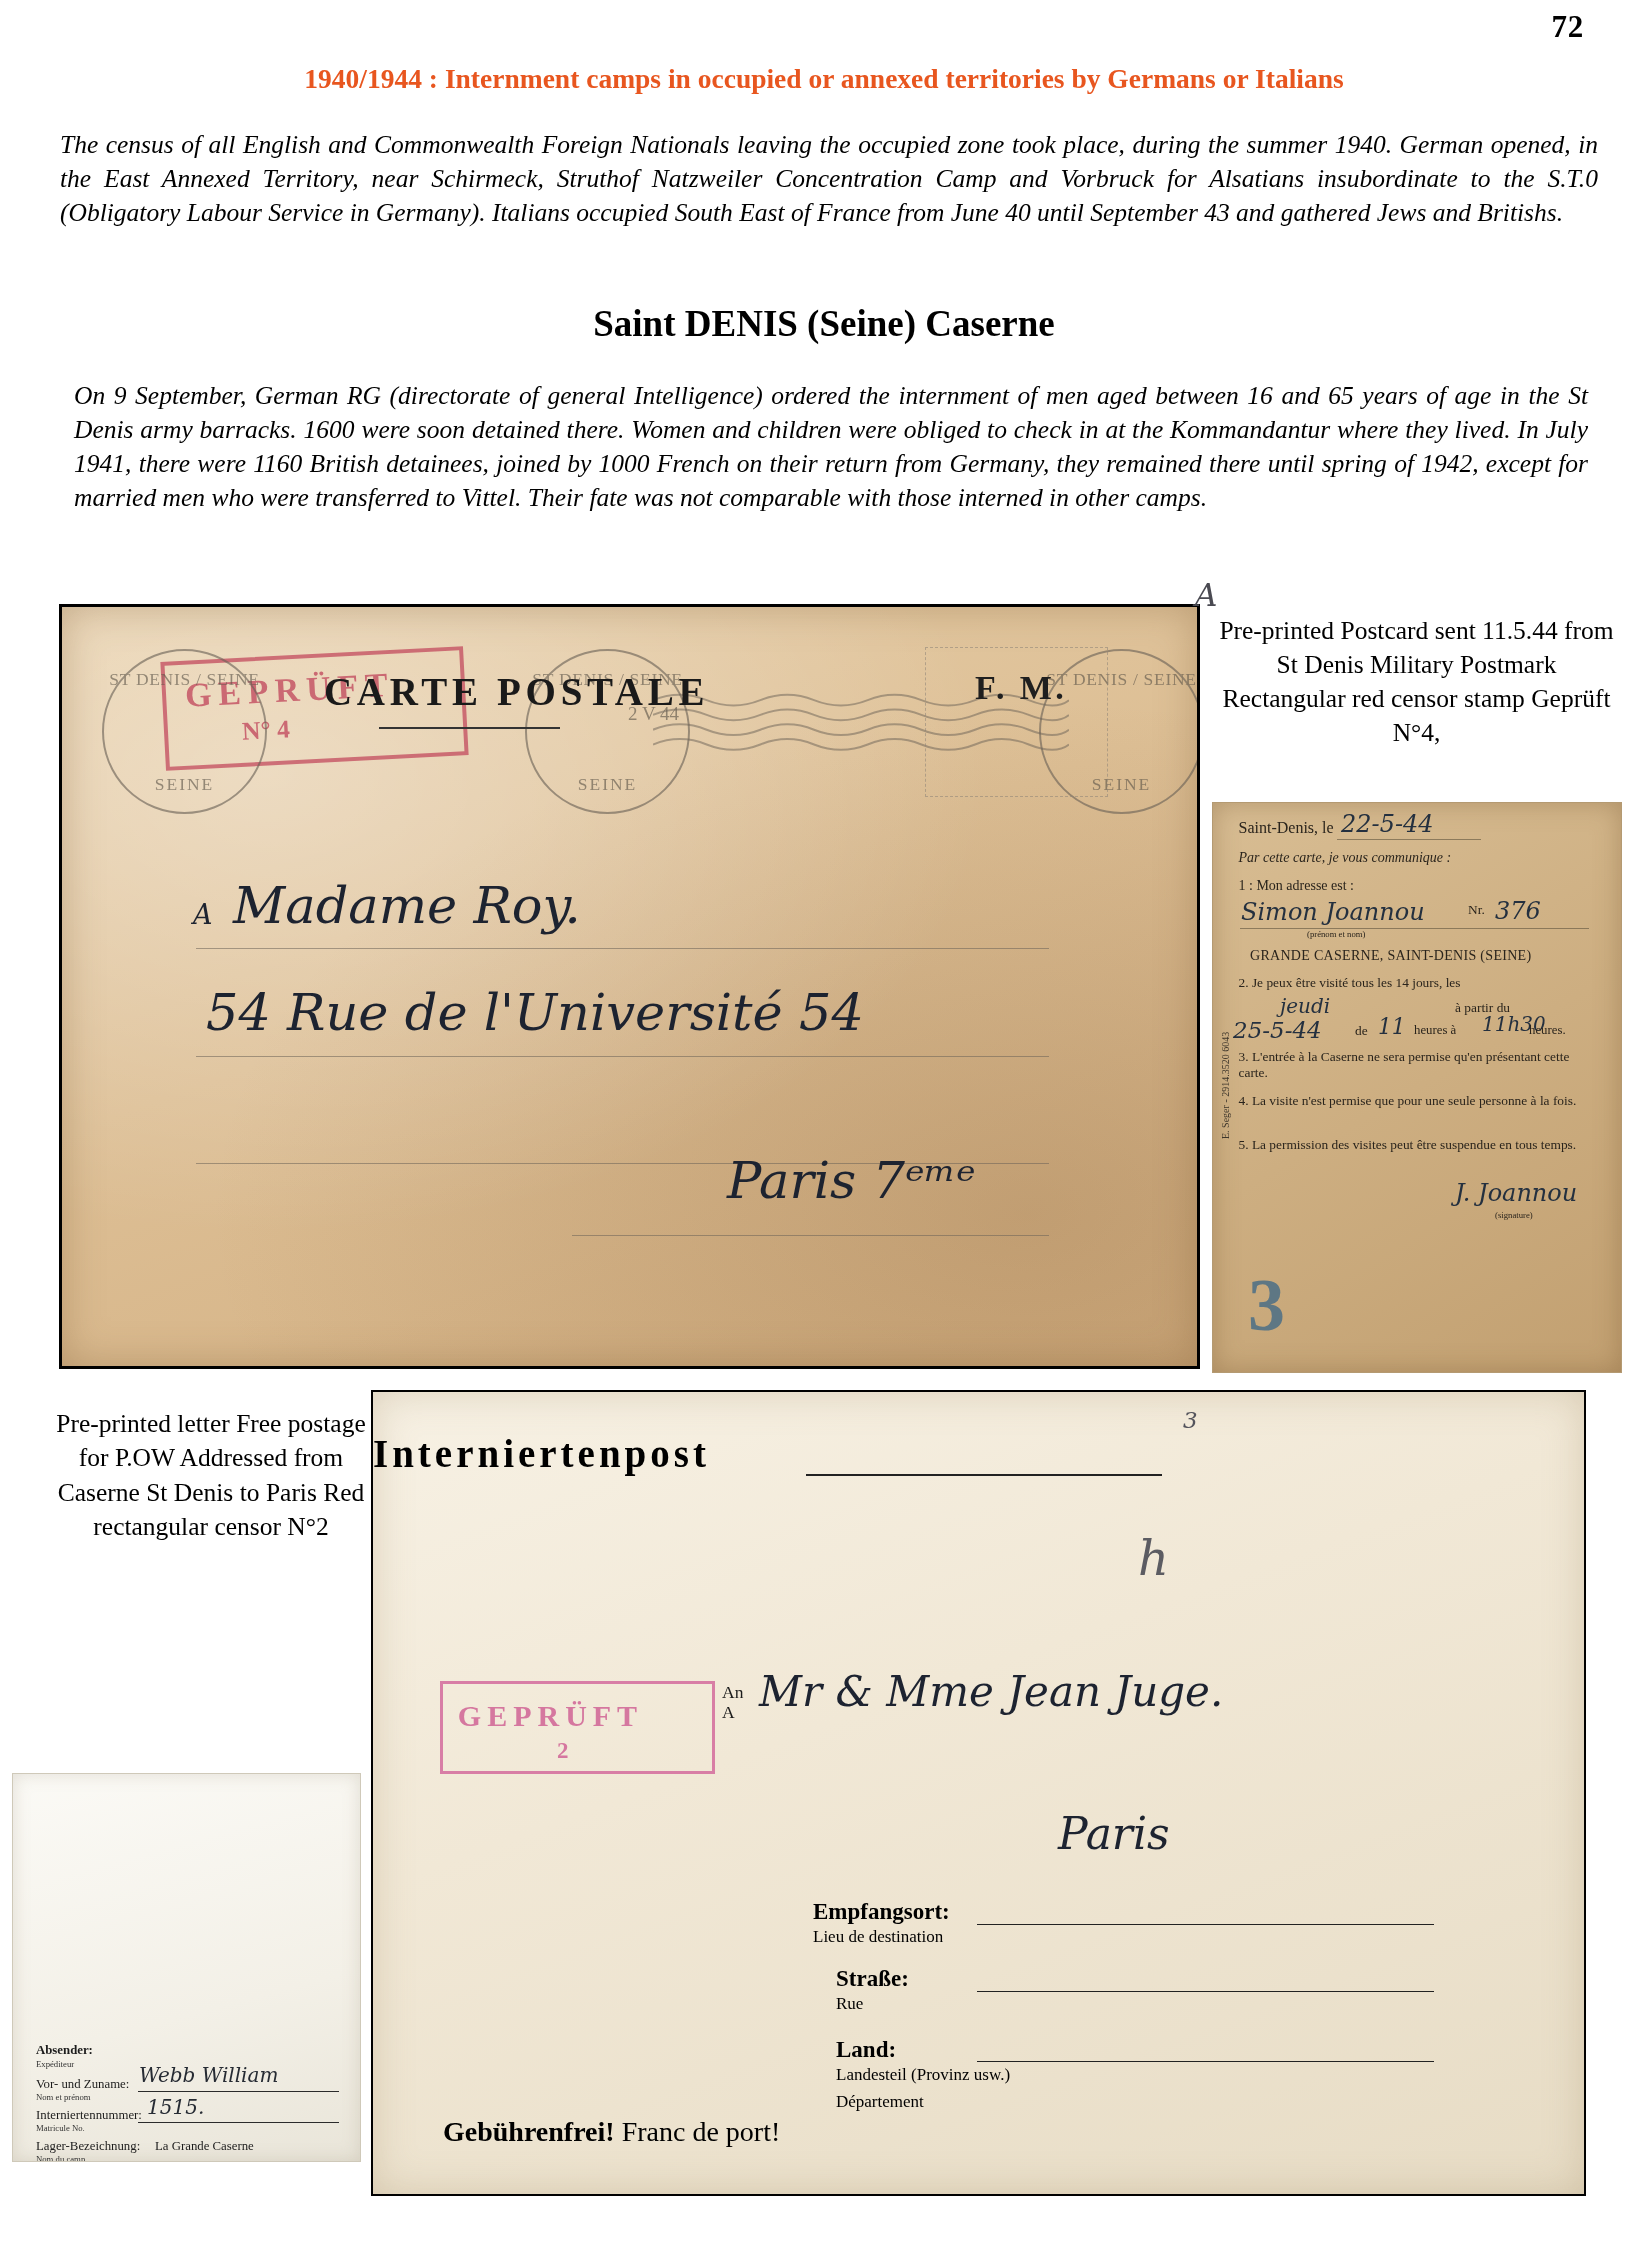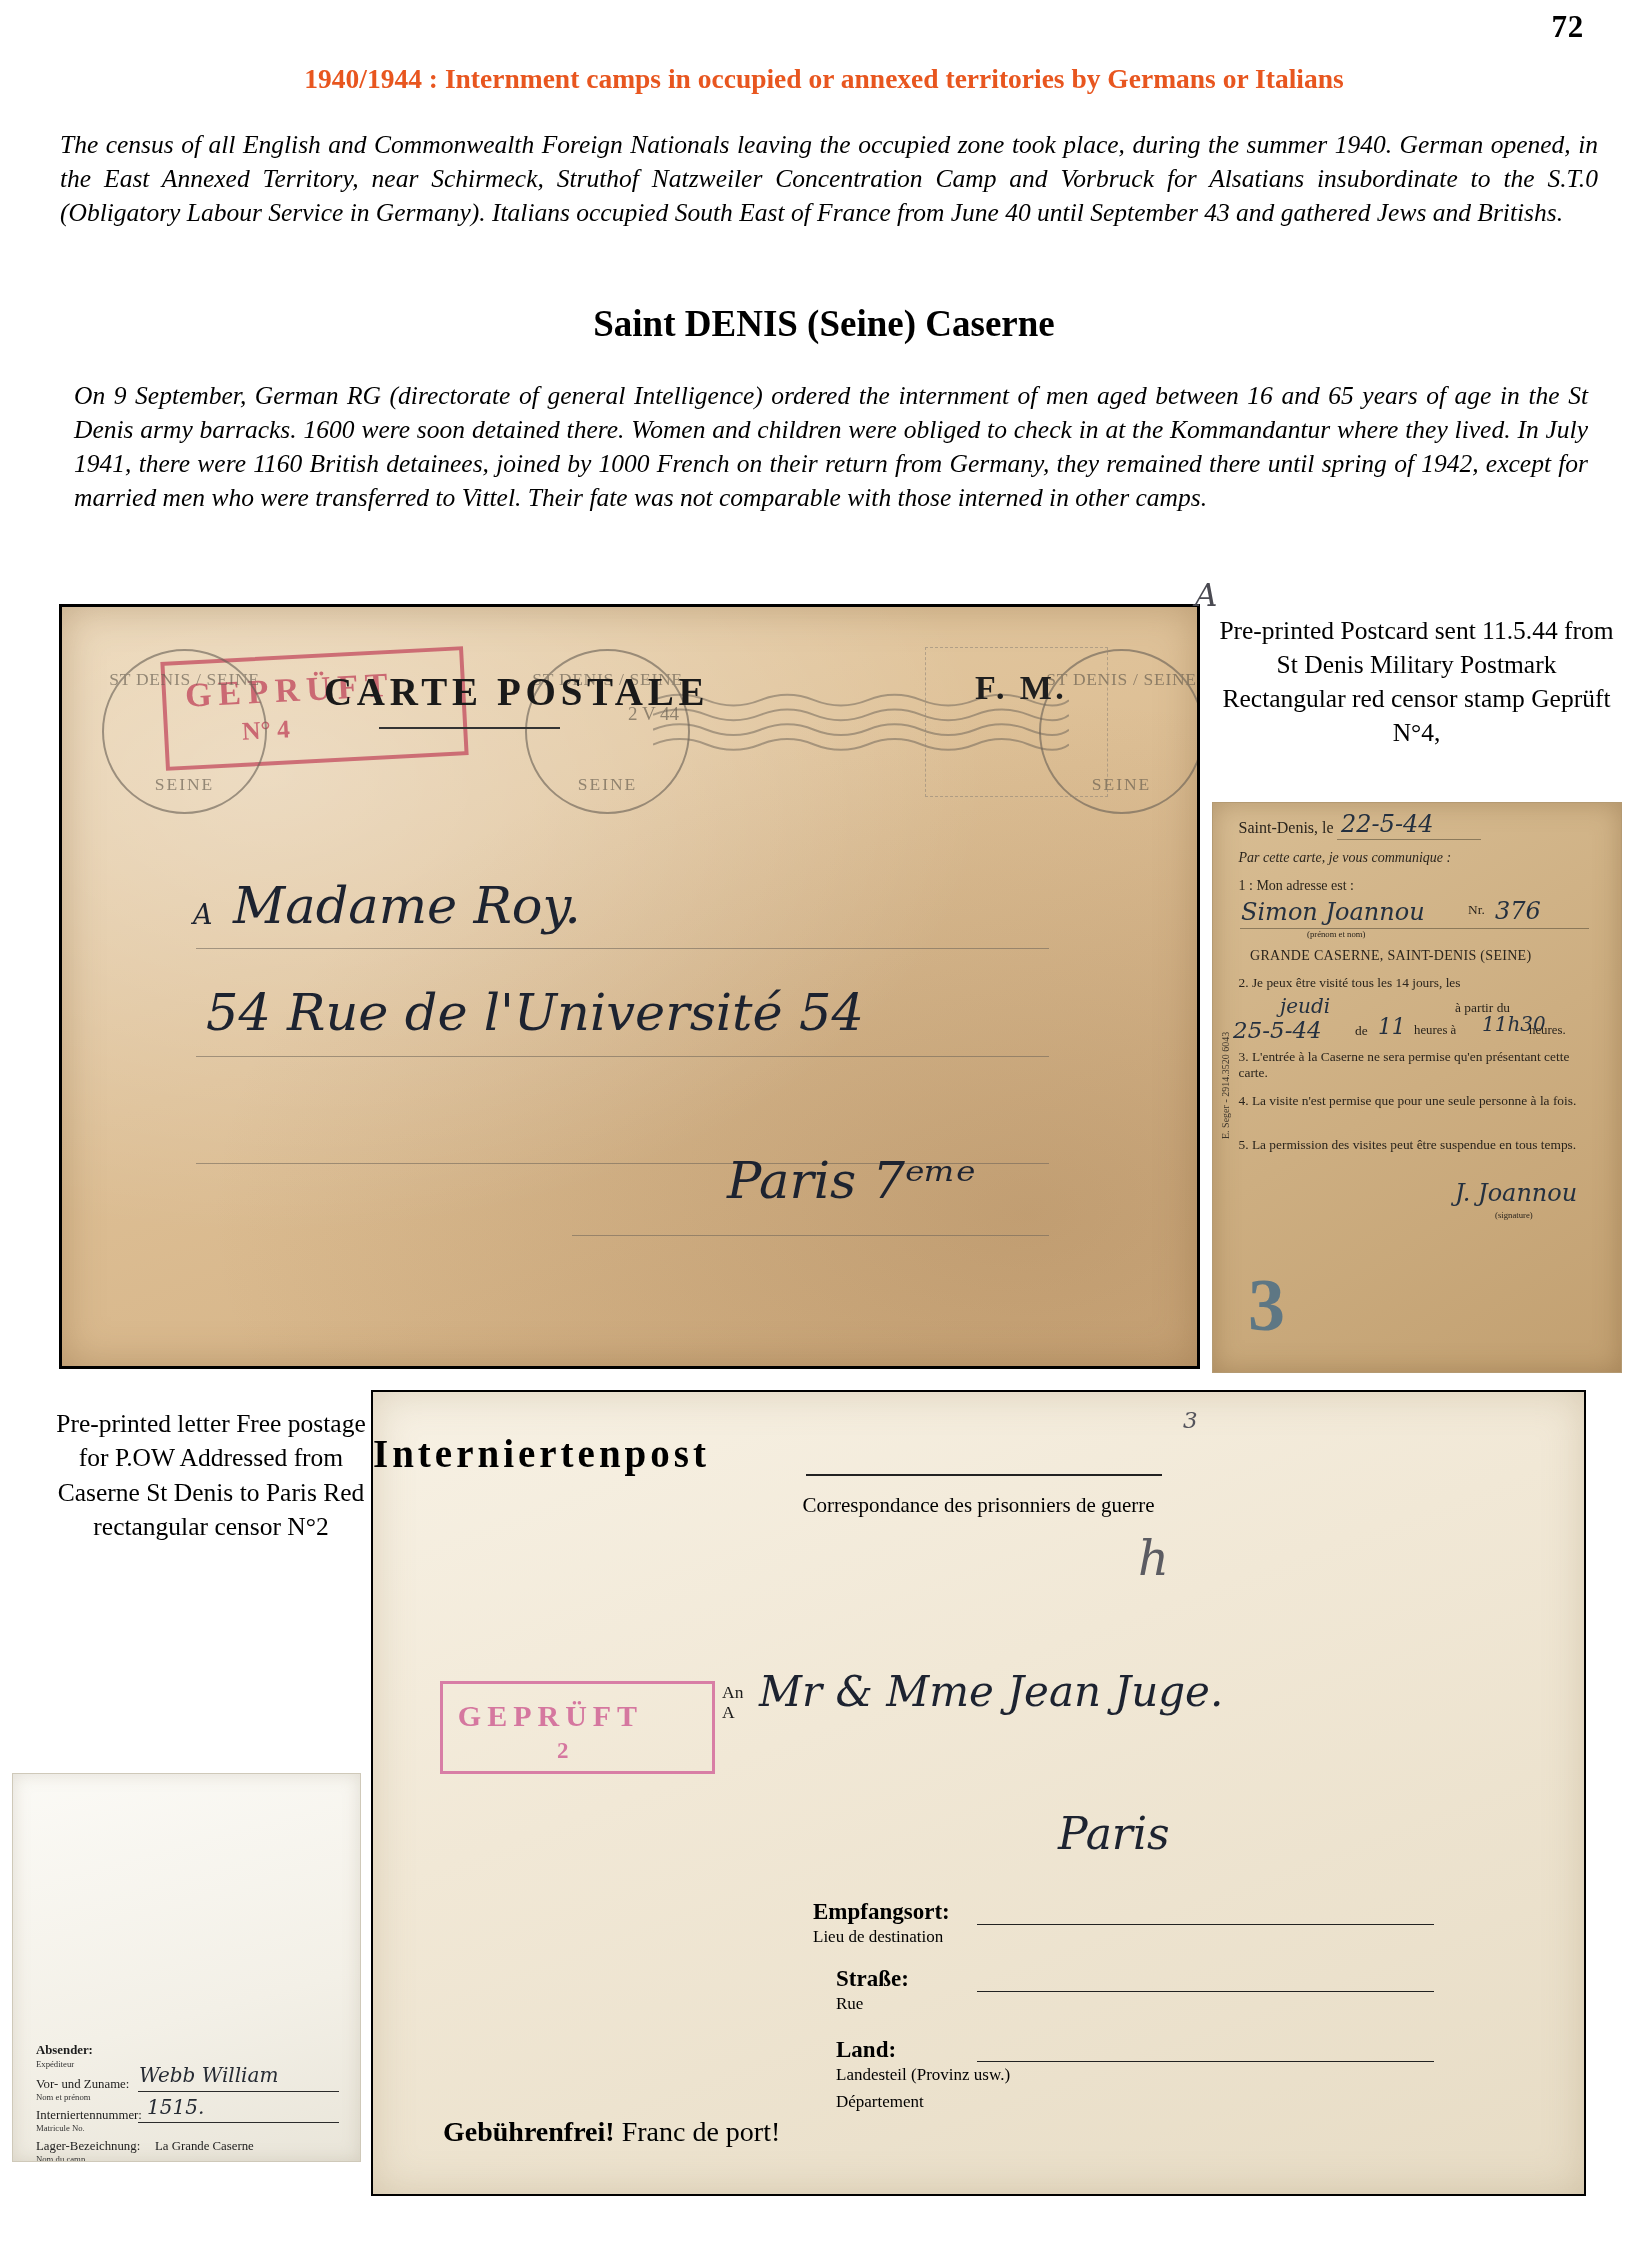--- a/index.html
+++ b/index.html
@@ -457,21 +457,20 @@
 
   <div class="pl" style="left:23px; top:365px;">Lager-Bezeichnung:</div>
   <div class="ps" style="left:23px; top:380px;">Nom du camp</div>
   <div class="pl" style="left:142px; top:365px;">La Grande Caserne</div>
 
 </div>
 
 <div class="scan" id="letter">
   <div class="int-title">Interniertenpost</div>
   <div class="int-rule"></div>
-  <div class="int-sub">Correspondance des prisonniers de guerre</div>
 
   <div class="pencil-mark hand">h</div>
 
   <div class="gepruft2">
     <div class="g-text">GEPRÜFT</div>
     <div class="g-no">2</div>
   </div>
 
   <div class="an-a">
     <span>An</span><br>

